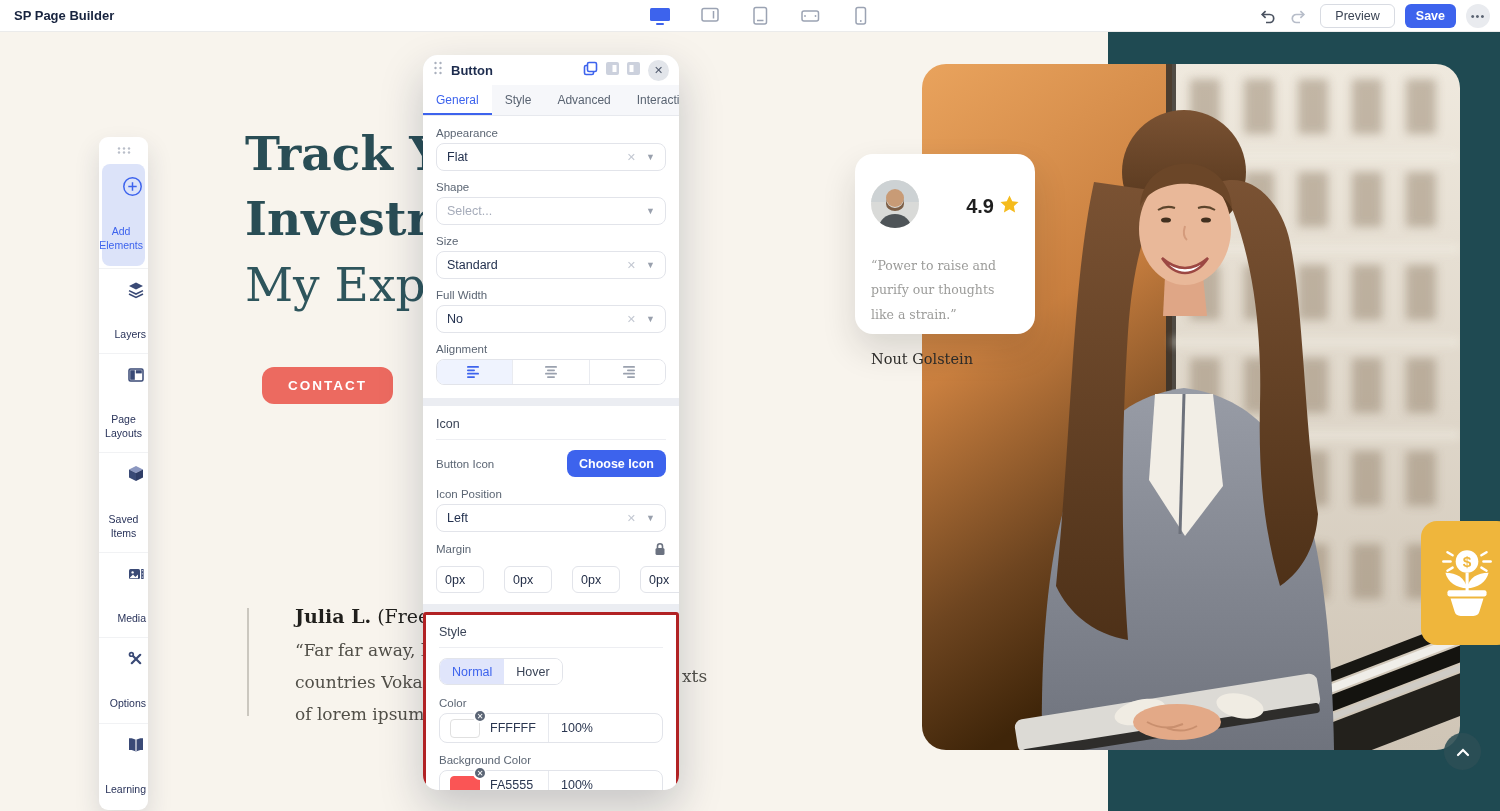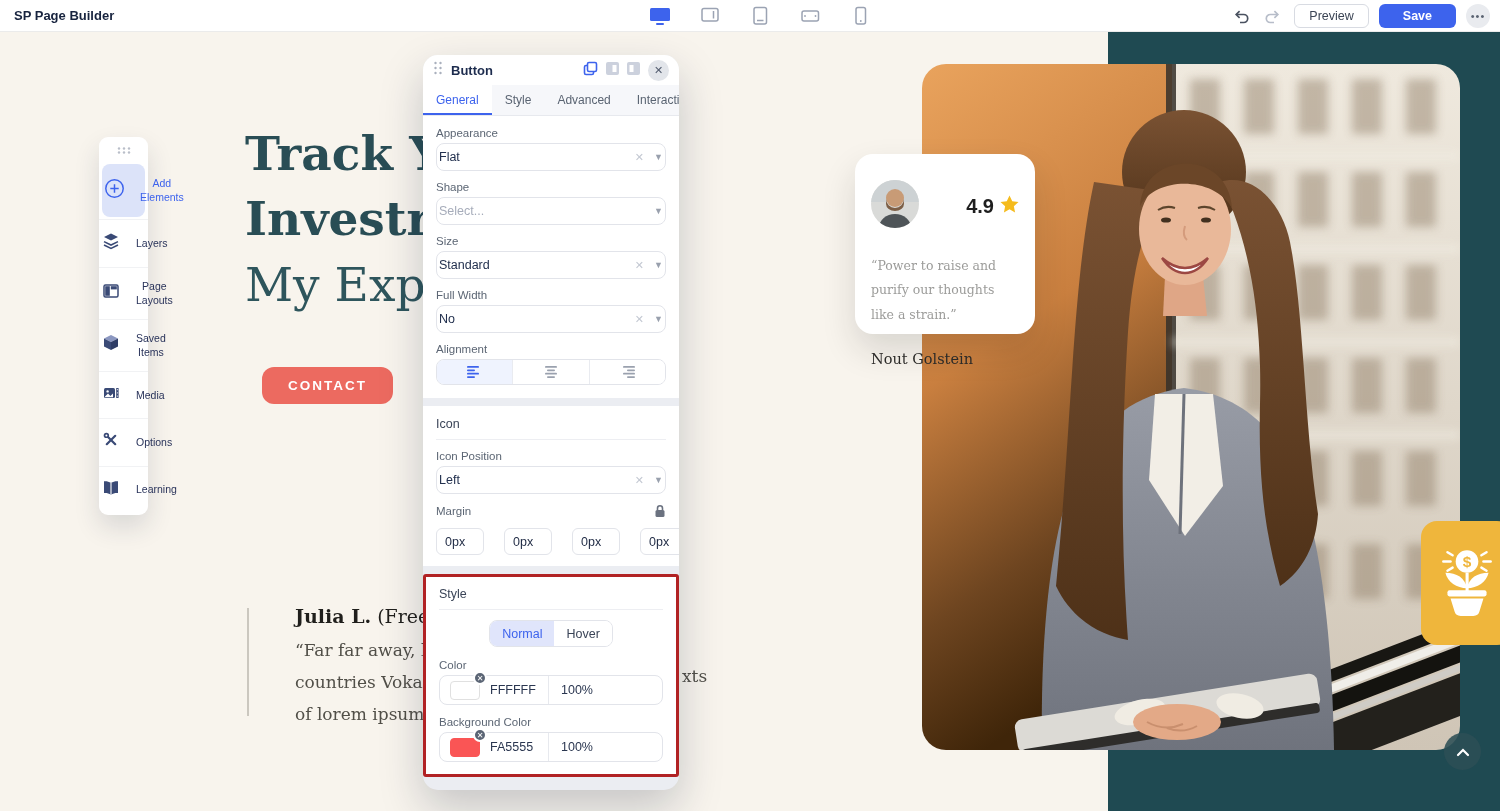--- a/index.html
+++ b/index.html
@@ -7,21 +7,21 @@
   body{position:relative;font-family:"Liberation Sans",sans-serif;background:#F8F4ED}
 
   
   .topbar{position:absolute;top:0;left:0;right:0;height:32px;background:#fff;border-bottom:1px solid #ebebeb;z-index:40}
   .brand{position:absolute;left:14px;top:8px;font-size:13px;font-weight:600;color:#17233E}
   .devices{position:absolute;left:648px;top:0;height:32px;display:flex;align-items:center;gap:26px}
   .dev{width:24px;height:22px;display:flex;align-items:center;justify-content:center;cursor:pointer}
   .tb-right{position:absolute;right:10px;top:0;height:32px;display:flex;align-items:center;gap:10px}
   .histbtn{width:22px;height:22px;display:flex;align-items:center;justify-content:center;cursor:pointer}
   .btn-preview{height:24px;padding:0 14px;border:1px solid #d8dbe2;border-radius:6px;background:#fff;font-size:12.5px;color:#3B4454;display:flex;align-items:center;cursor:pointer}
-  .btn-save{height:24px;padding:0 24px;border-radius:6px;background:#3D63ED;color:#fff;font-size:12.5px;font-weight:600;display:flex;align-items:center;cursor:pointer}
+  .btn-save{height:24px;padding:0 11px;border-radius:6px;background:#3D63ED;color:#fff;font-size:12.5px;font-weight:600;display:flex;align-items:center;cursor:pointer}
   .btn-more{width:24px;height:24px;border-radius:50%;background:#E9EBEF;color:#5B6472;display:flex;align-items:center;justify-content:center;font-size:11px;letter-spacing:1px;cursor:pointer}
 
   
   .teal{position:absolute;left:1108px;top:32px;right:0;bottom:0;background:#1F4A52}
   .photo{position:absolute;left:922px;top:64px;width:538px;height:686px;border-radius:24px;overflow:hidden;z-index:5}
   .tcard{position:absolute;left:855px;top:154px;width:180px;height:180px;background:#fff;border-radius:18px;box-shadow:0 16px 34px rgba(30,30,30,.14);z-index:8;padding:26px 16px}
   .tcard .toprow{display:flex;align-items:center}
   .tcard .rating{margin-left:auto;font-size:20px;font-weight:bold;color:#1E1E1E;display:flex;align-items:center;gap:6px;font-family:"Liberation Sans",sans-serif}
   .tcard .quote{margin-top:22px;font-family:"DejaVu Serif",serif;font-size:12.5px;line-height:1.95;color:#9C9C9A}
   .tcard .name{margin-top:24px;font-family:"DejaVu Serif",serif;font-size:14.5px;color:#2B2A28}
@@ -35,53 +35,53 @@
   .contact{position:absolute;left:262px;top:367px;width:131px;height:37px;background:#EC6A60;border-radius:12px;color:#fff;font-size:13.5px;font-weight:bold;letter-spacing:2px;display:flex;align-items:center;justify-content:center;z-index:1;cursor:pointer}
   .vline{position:absolute;left:247px;top:608px;width:2px;height:108px;background:#CBC7BF;z-index:1}
   .author{position:absolute;left:295px;top:605px;font-family:"DejaVu Serif",serif;font-size:19px;color:#201F1C;white-space:nowrap;z-index:1}
   .author b{font-weight:bold}
   .qline{position:absolute;left:295px;font-family:"DejaVu Serif",serif;font-size:17px;color:#514F48;white-space:nowrap;z-index:1}
   .frag{position:absolute;left:682px;top:666px;font-family:"DejaVu Serif",serif;font-size:17px;color:#514F48;z-index:1}
 
   
   .toolbar{position:absolute;left:99px;top:137px;width:49px;background:#fff;border-radius:9px;box-shadow:0 12px 26px rgba(30,40,70,.14);z-index:6;padding-bottom:2px}
   .tb-drag{height:26px;display:flex;align-items:center;justify-content:center}
-  .tb-item{padding:11px 2px 12px;display:flex;flex-direction:row;align-items:center;gap:15px;border-top:1px solid #F1F2F4;font-size:10.5px;color:#29335A;text-align:center;line-height:1.35;cursor:pointer}
+  .tb-item{padding:11px 2px 12px;display:flex;flex-direction:column;align-items:flex-end;gap:24px;border-top:1px solid #F1F2F4;font-size:10.5px;color:#29335A;text-align:center;line-height:1.35;cursor:pointer}
   .tb-item.active{background:#DCE3F9;border-radius:8px;margin:1px 3px 2px;border-top:none;color:#3D63ED;padding:12px 2px 13px}
 
   
   .panel{position:absolute;left:423px;top:55px;width:256px;height:735px;background:#EBEDF2;border-radius:15px;box-shadow:0 18px 44px rgba(20,30,60,.22);z-index:20;overflow:hidden}
   .p-head{height:30px;background:#fff;display:flex;align-items:center;padding:0 10px}
   .p-title{font-size:13px;font-weight:700;color:#1D2C4E;margin-left:8px}
   .p-hicons{margin-left:auto;display:flex;align-items:center;gap:8px}
   .p-close{width:21px;height:21px;border-radius:50%;background:#E2E5EA;color:#515B6E;display:flex;align-items:center;justify-content:center;font-size:11px;cursor:pointer}
   .p-tabs{height:31px;background:#F6F7FA;display:flex;border-bottom:1px solid #E7E9EE}
   .p-tab{padding:0 13px;display:flex;align-items:center;font-size:12px;color:#5A6472;cursor:pointer}
   .p-tab.active{background:#fff;color:#3D63ED;box-shadow:inset 0 -2px 0 #3D63ED}
   .sec{background:#fff;padding:11px 13px;margin-bottom:8px}
   .field{margin-bottom:10px}
   .flabel{font-size:11.5px;color:#5C6674;margin-bottom:4px}
-  .select{height:28px;border:1px solid #E2E4EA;border-radius:8px;display:flex;align-items:center;padding:0 2px;font-size:12.5px;color:#22304E;background:#fff;cursor:pointer}
+  .select{height:28px;border:1px solid #E2E4EA;border-radius:8px;display:flex;align-items:center;padding:0 10px;font-size:12.5px;color:#22304E;background:#fff;cursor:pointer}
   .select .x{margin-left:auto;color:#C3C8D2;font-size:11px}
   .select .chev{color:#99A0AD;margin-left:10px;font-size:9px}
   .ph{color:#A6ACBA}
   .seg{display:flex;border:1px solid #E2E4EA;border-radius:8px;overflow:hidden;height:26px}
   .seg>div{flex:1;display:flex;align-items:center;justify-content:center;border-left:1px solid #E9EBF0;cursor:pointer;background:#fff}
   .seg>div:first-child{border-left:none}
   .seg>div.on{background:#EFF3FE}
   .sectitle{font-size:12.5px;color:#3A4457;padding-bottom:8px;border-bottom:1px solid #EDEEF2;margin-bottom:10px}
   .row{display:flex;align-items:center}
   .btn-choose{margin-left:auto;height:27px;padding:0 12px;background:#3D63ED;color:#fff;font-size:12.5px;font-weight:700;border-radius:8px;display:flex;align-items:center;cursor:pointer}
   .mhead{display:flex;align-items:center;margin:4px 0 6px}
   .mhead .flabel{margin-bottom:4px}
   .lock{margin-left:auto;cursor:pointer}
   .minputs{display:flex;gap:20px}
   .minput{width:48px;height:27px;border:1px solid #E2E4EA;border-radius:6px;font-size:12.5px;color:#1F2A44;padding:0 8px;background:#fff;font-family:"Liberation Sans",sans-serif}
   .style-sec{border:3px solid #B12224;border-radius:3px;background:#fff;padding:10px 13px 12px;margin-bottom:0}
-  .staterow{display:flex;justify-content:center;margin:2px 0 12px}
+  .staterow{display:flex;justify-content:flex-start;margin:2px 0 12px}
   .stateseg{display:flex;border:1px solid #E2E4EA;border-radius:8px;overflow:hidden;height:27px}
   .stateseg>div{padding:0 12px;display:flex;align-items:center;font-size:12.5px;color:#3A4457;cursor:pointer;background:#fff}
   .stateseg>div.on{background:#E0E5FB;color:#3D63ED}
   .colorbox{height:30px;border:1px solid #E2E4EA;border-radius:8px;display:flex;align-items:center;background:#fff}
   .swatchwrap{width:50px;display:flex;align-items:center;justify-content:center;position:relative;height:100%;cursor:pointer}
   .swatch{width:30px;height:19px;border-radius:4px;border:1px solid #E0E0E0}
   .sw-white{background:#FFFFFF}
   .sw-red{background:#FA5555;border-color:#FA5555}
   .badge{position:absolute;top:-5px;right:3px;width:14px;height:14px;border-radius:50%;background:#5B6575;color:#fff;font-size:8px;display:flex;align-items:center;justify-content:center;border:2px solid #fff;cursor:pointer}
   .hex{font-size:12.5px;color:#2A3650;width:58px}
@@ -531,20 +531,24 @@
                 <rect x="8" y="10.2" width="8" height="1.8" rx="0.9"></rect>
               </g>
             </svg>
         </div>
       </div>
     </div>
   </div>
 
   <div class="sec">
     <div class="sectitle">Icon</div>
+    <div class="row" style="margin-bottom:11px">
+      <span class="flabel" style="margin-bottom:0">Button Icon</span>
+      <span class="btn-choose">Choose Icon</span>
+    </div>
     <div class="field">
       <div class="flabel">Icon Position</div>
       <div class="select">
         <span>Left</span>
         <span class="x">✕</span>
           <span class="chev">▼</span>
       </div>
     </div>
     <div class="mhead">
       <span class="flabel">Margin</span>

